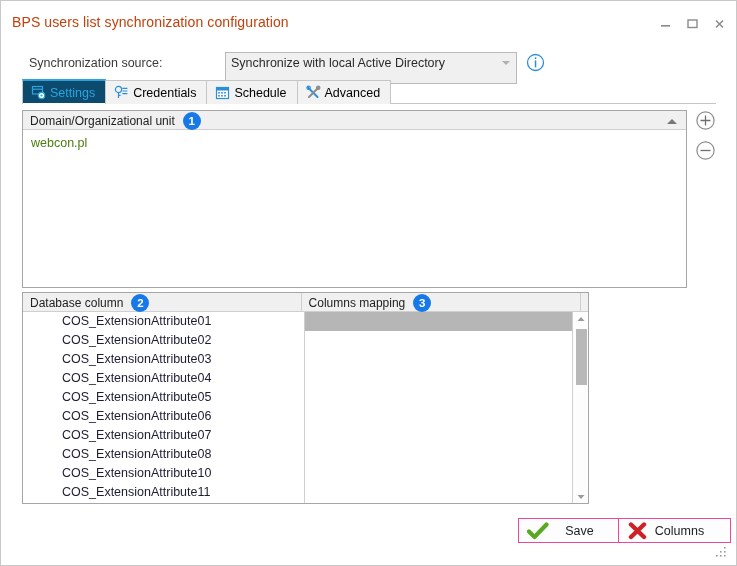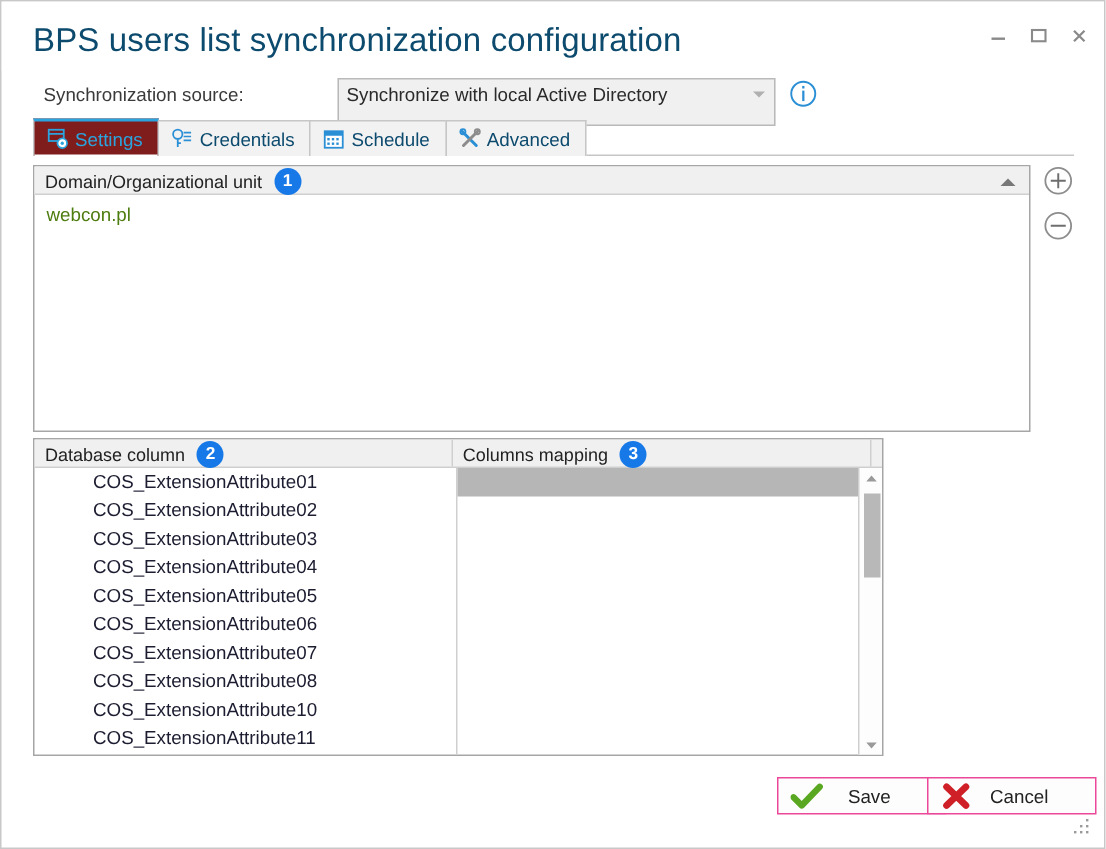--- a/index.html
+++ b/index.html
@@ -15,22 +15,22 @@
     background: #ffffff;
     border: 1px solid #c8c8c8;
     overflow: hidden;
   }
   
   .titlebar {
     position: absolute; left: 0; top: 0; width: 735px; height: 46px;
     background: #ffffff;
   }
   .title-text {
-    position: absolute; left: 21px; top: 13px;
-    font-size: 22px; color: #0c4a6e; letter-spacing: .1px;
+    position: absolute; left: 11px; top: 13px;
+    font-size: 14px; color: #c2410c; letter-spacing: .1px;
     white-space: nowrap;
   }
   .wbtns { position: absolute; right: 10px; top: 16px; display: flex; gap: 14px; align-items: center; }
   .wbtn { width: 13px; height: 13px; position: relative; cursor: default; }
   .wbtn svg { display: block; }
   
   .src-label {
     position: absolute; left: 28px; top: 55px;
     font-size: 12.5px; color: #3a3a3a;
   }
@@ -50,26 +50,26 @@
   .tabstrip {
     position: absolute; left: 21px; top: 78px; width: 694px; height: 25px;
     display: flex; align-items: flex-end;
   }
   .tabstrip::after {
     content: ""; position: absolute; left: 0; bottom: 0; right: 0;
     height: 1px; background: #c6c6c6;
   }
   .tab {
     position: relative; height: 24px; display: flex; align-items: center; gap: 4px;
-    padding: 0 10px 0 8px; font-size: 12.5px; color: #0c4a6e;
+    padding: 0 10px 0 8px; font-size: 12.5px; color: #000000;
     background: #f2f2f2; border: 1px solid #c6c6c6; border-bottom: none;
     margin-right: -1px; z-index: 1;
   }
   .tab.active {
-    background: #7f1d1d; color: #2ba4de; height: 25px;
+    background: #0c4a6e; color: #2ba4de; height: 25px;
     border-top: 2px solid #2ba4de; z-index: 3;
   }
   .tab.active::after {
     content: ""; position: absolute; left: 0; right: 0; bottom: -1px; height: 2px; background: #fff;
   }
   .tab-ico { width: 15px; height: 15px; flex: 0 0 15px; }
   
   .panel {
     position: absolute; left: 21px; top: 103px; width: 694px; height: 400px;
     background: #ffffff;
@@ -314,21 +314,21 @@
         </svg>
       </span>
       <span class="bl">Save</span>
     </div>
     <div class="btn" id="cancel-btn">
       <span class="bi">
         <svg width="22" height="18" viewBox="0 0 22 18">
           <path d="M4 2.5 L17 15 M17 2.5 L4 15" stroke="#cf2027" stroke-width="4.4" stroke-linecap="round"></path>
         </svg>
       </span>
-      <span class="bl">Cancel</span>
+      <span class="bl">Columns</span>
     </div>
     <div class="grip">
       <svg width="13" height="13" viewBox="0 0 13 13">
         <g fill="#9a9a9a">
           <rect x="9" y="1" width="1.6" height="1.6"></rect>
           <rect x="5" y="5" width="1.6" height="1.6"></rect>
             <rect x="9" y="5" width="1.6" height="1.6"></rect>
           <rect x="1" y="9" width="1.6" height="1.6"></rect>
             <rect x="5" y="9" width="1.6" height="1.6"></rect>
             <rect x="9" y="9" width="1.6" height="1.6"></rect>

